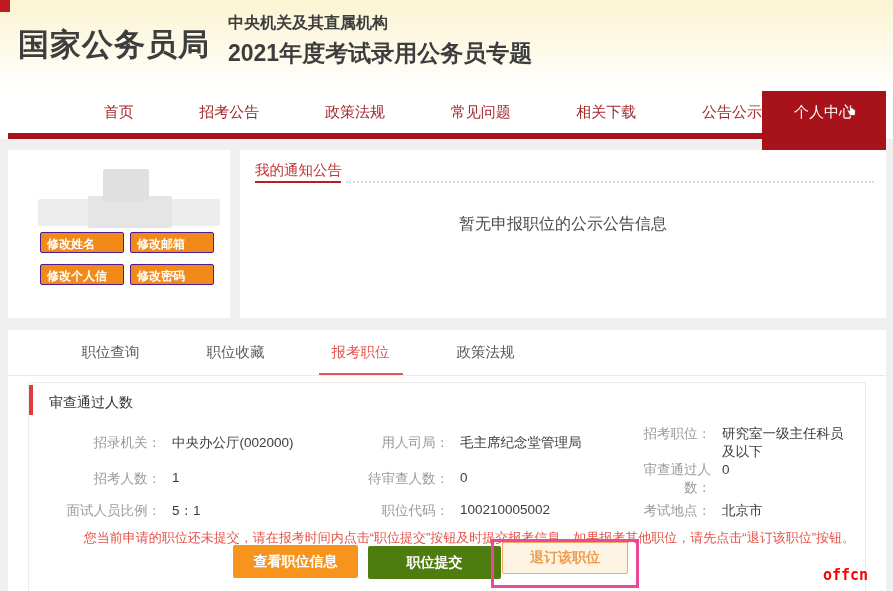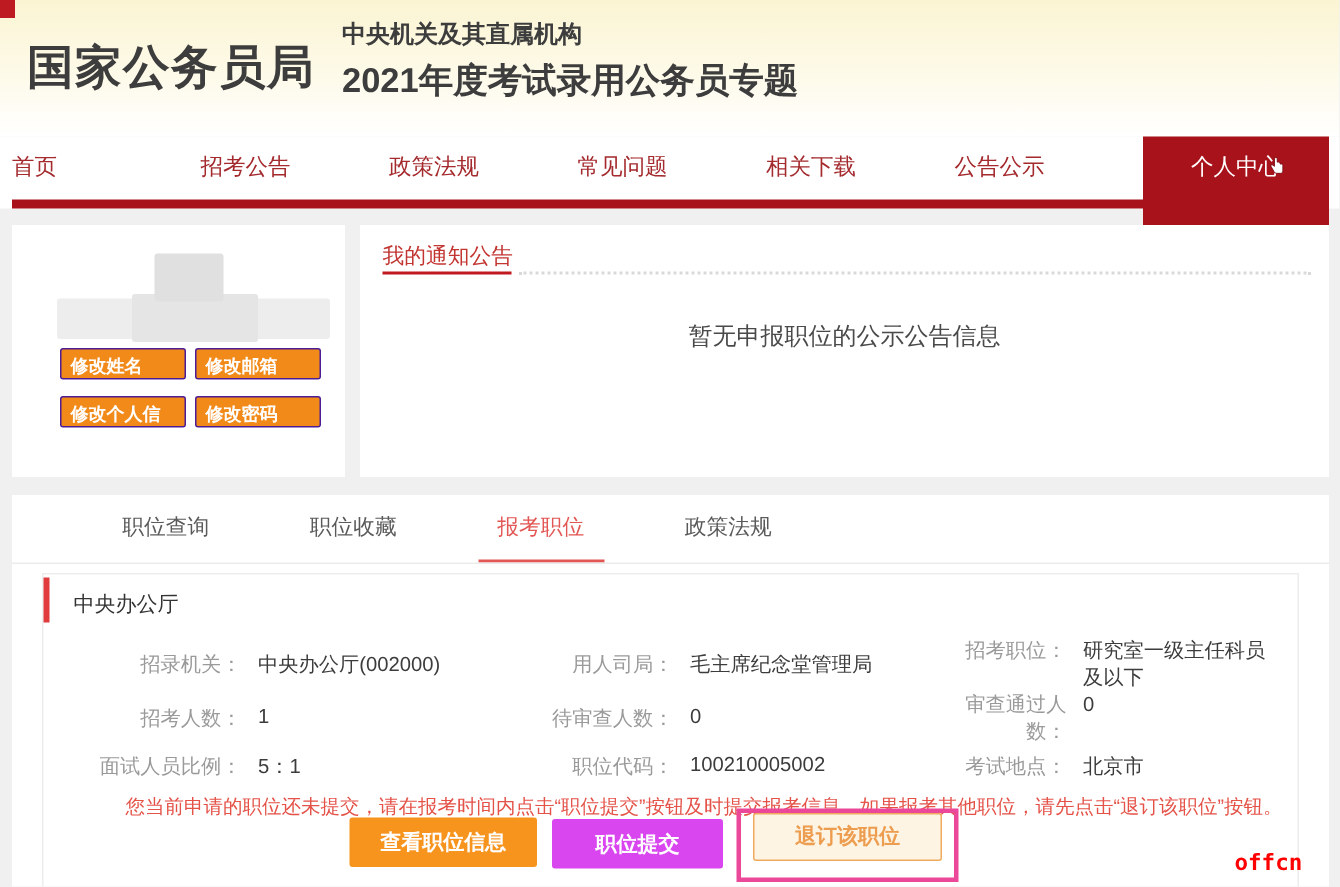--- a/index.html
+++ b/index.html
@@ -12,21 +12,21 @@
   .corner-square{position:absolute;left:0;top:0;width:10px;height:12px;background:#BE1A21;}
   .logo{position:absolute;left:18px;top:24px;font-size:31px;font-weight:bold;color:#3D3D3D;letter-spacing:1px;}
   .subtitle{position:absolute;left:228px;top:13px;color:#3D3D3D;}
   .sub1{font-size:16px;font-weight:bold;margin-bottom:4px;}
   .sub2{font-size:23px;font-weight:bold;}
 
   
   .nav{position:absolute;left:0;top:91px;width:893px;height:48px;background:#FFFFFF;}
   .nav-strip{position:absolute;left:8px;top:42px;width:878px;height:6px;background:#A8121B;}
   .nav-items{position:absolute;left:8px;top:0;width:754px;height:42px;display:flex;}
-  .nav-item{flex:1;text-align:left;line-height:42px;font-size:15px;color:#A42A2E;cursor:pointer;text-decoration:none;}
+  .nav-item{flex:1;text-align:right;line-height:42px;font-size:15px;color:#A42A2E;cursor:pointer;text-decoration:none;}
   .nav-active{position:absolute;left:762px;top:0;width:124px;height:66px;background:#A8121B;}
   .nav-active .lbl{display:block;text-align:center;line-height:42px;font-size:15px;color:#FFFFFF;}
   .cursor{position:absolute;left:82px;top:12px;}
 
   
   .card{background:#FFFFFF;position:absolute;}
   .card-left{left:8px;top:150px;width:222px;height:168px;}
   .blur1{position:absolute;left:95px;top:19px;width:46px;height:32px;background:#E0E0E0;border-radius:2px;}
   .blur2{position:absolute;left:30px;top:49px;width:182px;height:27px;background:#EDEDED;border-radius:2px;}
   .blur3{position:absolute;left:80px;top:46px;width:84px;height:32px;background:#E5E5E5;border-radius:2px;}
@@ -61,21 +61,21 @@
   .cell .val{color:#3C3C3C;margin-left:11px;}
   .c1{width:300px;} .c1 .lbl{width:122px;}
   .c2{width:280px;} .c2 .lbl{width:110px;}
   .c3{flex:1;}      .c3 .lbl{width:92px;}
   .c3 .val{width:122px;line-height:1.35;}
   .warning{margin-top:4px;height:24px;text-align:right;font-size:13px;color:#E45248;}
   .btn-row{position:absolute;left:0;top:160px;width:100%;height:60px;}
   .btn{position:absolute;height:33px;border:none;border-radius:2px;font-size:14px;font-weight:bold;
     color:#FFFFFF;cursor:pointer;font-family:inherit;}
   .btn-view{left:204px;top:2px;width:125px;background:#F7941E;}
-  .btn-submit{left:339px;top:3px;width:114px;background:#d946ef;text-align:center;}
+  .btn-submit{left:339px;top:3px;width:133px;background:#4d7c0f;text-align:center;}
   .highlight-box{position:absolute;left:462px;top:-4px;width:148px;height:49px;border:3px solid #ec4899;
     box-sizing:border-box;display:flex;align-items:flex-start;justify-content:center;}
   .btn-unsub{position:static;width:126px;height:32px;background:#FDF4E3;border:1px solid #F0AA5E;
     color:#ED9D4F;font-size:14px;font-weight:bold;border-radius:2px;cursor:pointer;font-family:inherit;}
 
   .watermark{position:absolute;left:823px;top:566px;font-size:15px;font-weight:bold;color:#FF0000;
     font-family:"DejaVu Sans Mono","Liberation Mono",monospace;z-index:10;}
 </style>
 </head>
 <body>
@@ -132,21 +132,21 @@
     <div class="tabs">
       <div class="tab">职位查询</div>
       <div class="tab">职位收藏</div>
       <div class="tab active"><span>报考职位</span><span class="tab-underline"></span></div>
       <div class="tab">政策法规</div>
     </div>
     <div class="tabs-border"></div>
 
     <div class="info-box">
       <div class="red-bar"></div>
-      <div class="sec-title">中央办公厅</div>
+      <div class="sec-title">审查通过人数</div>
 
       <div class="rows">
         <div class="info-row r1">
           <div class="cell c1">
             <span class="lbl">招录机关：</span>
             <span class="val">中央办公厅(002000)</span>
           </div>
           <div class="cell c2">
             <span class="lbl">用人司局：</span>
             <span class="val">毛主席纪念堂管理局</span>

